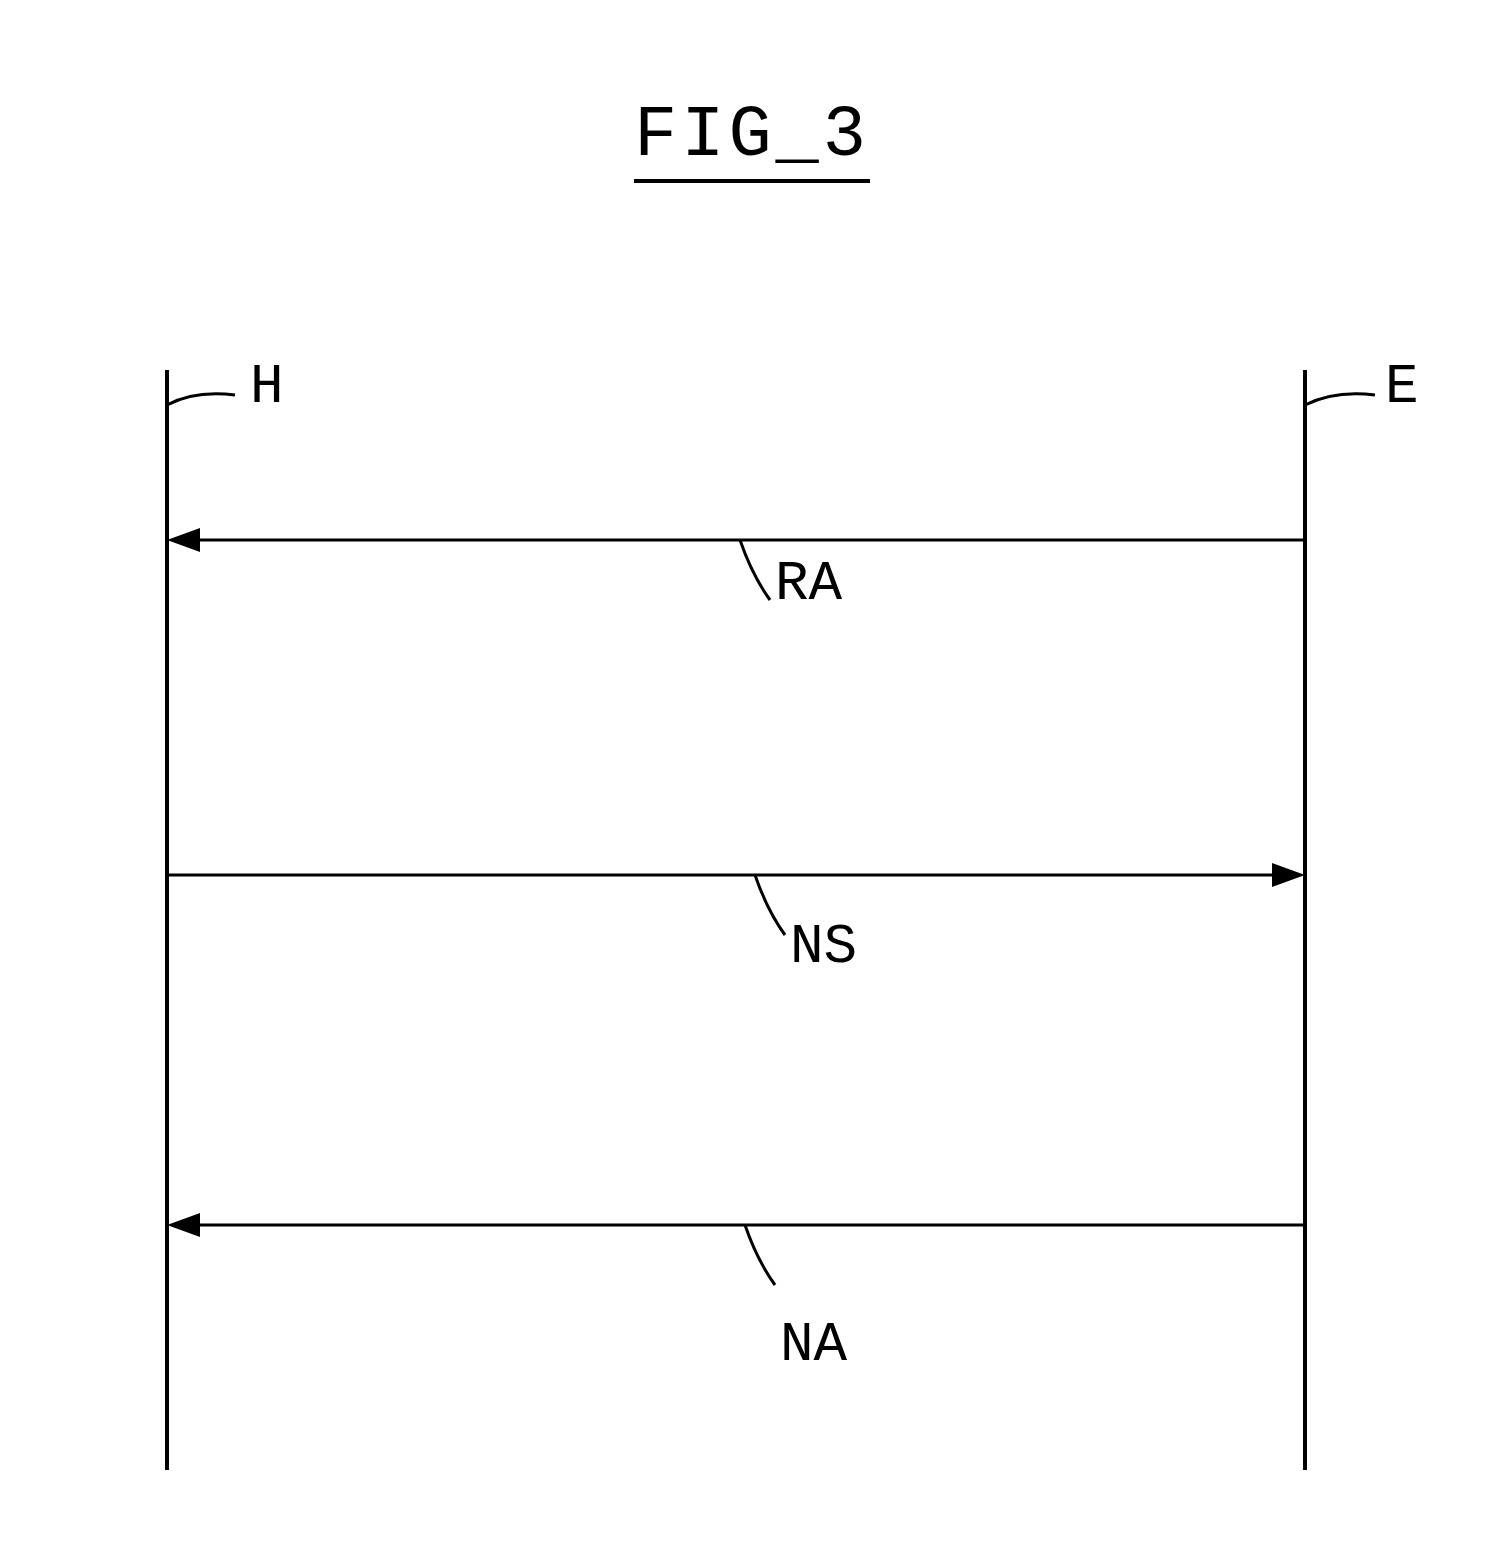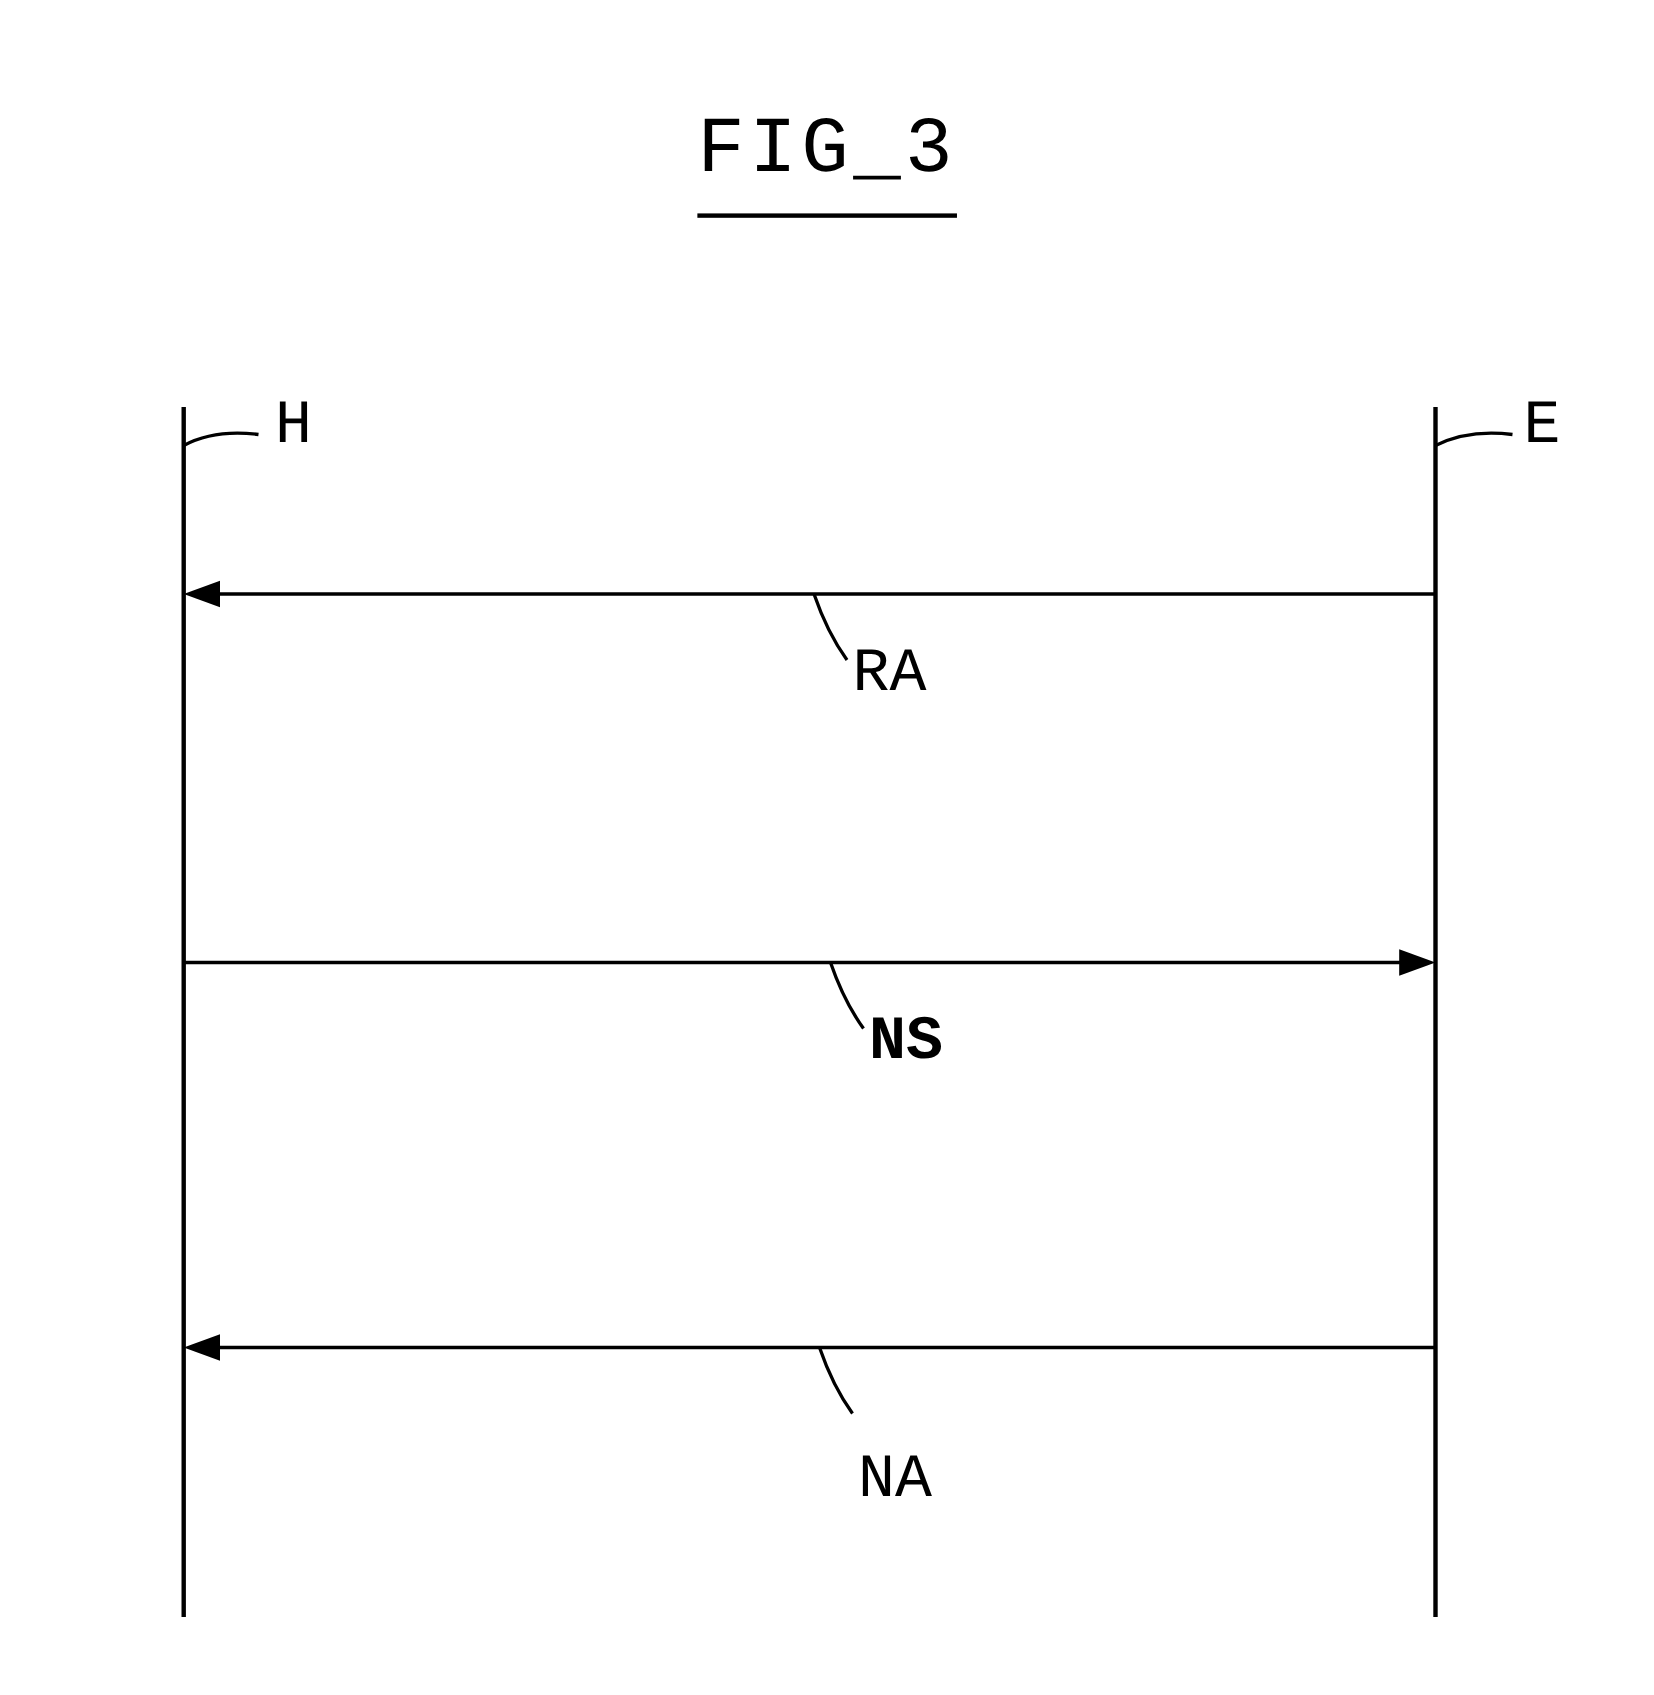--- a/index.html
+++ b/index.html
@@ -16,21 +16,21 @@
     }
     .title {
       position: absolute;
       top: 95px;
       left: 50%;
       transform: translateX(-50%);
       font-size: 72px;
       font-family: 'Courier New', monospace;
       letter-spacing: 4px;
       border-bottom: 4px solid black;
-      padding-bottom: 17px;
+      padding-bottom: 2px;
     }
     .label {
       position: absolute;
       font-size: 56px;
       font-family: 'Courier New', monospace;
     }
   </style>
 </head>
 <body>
 
@@ -58,15 +58,15 @@
 
   <line x1="1305" y1="1225" x2="180" y2="1225" stroke="black" stroke-width="3"></line>
   <polygon points="167,1225 200,1213 200,1237" fill="black"></polygon>
 
   <path d="M 745 1225 Q 757 1260 775 1285" stroke="black" stroke-width="3" fill="none"></path>
 </svg>
 
 <div class="label" style="top: 355px; left: 250px;">H</div>
 <div class="label" style="top: 355px; left: 1385px;">E</div>
 
-<div class="label" style="top: 580px; left: 775px;">RA</div>
-<div class="label" style="top: 915px; left: 790px; font-weight: bold;">NS</div>
+<div class="label" style="top: 552px; left: 775px;">RA</div>
+<div class="label" style="top: 915px; left: 790px;">NS</div>
 <div class="label" style="top: 1313px; left: 780px;">NA</div>
 
 </body></html>

